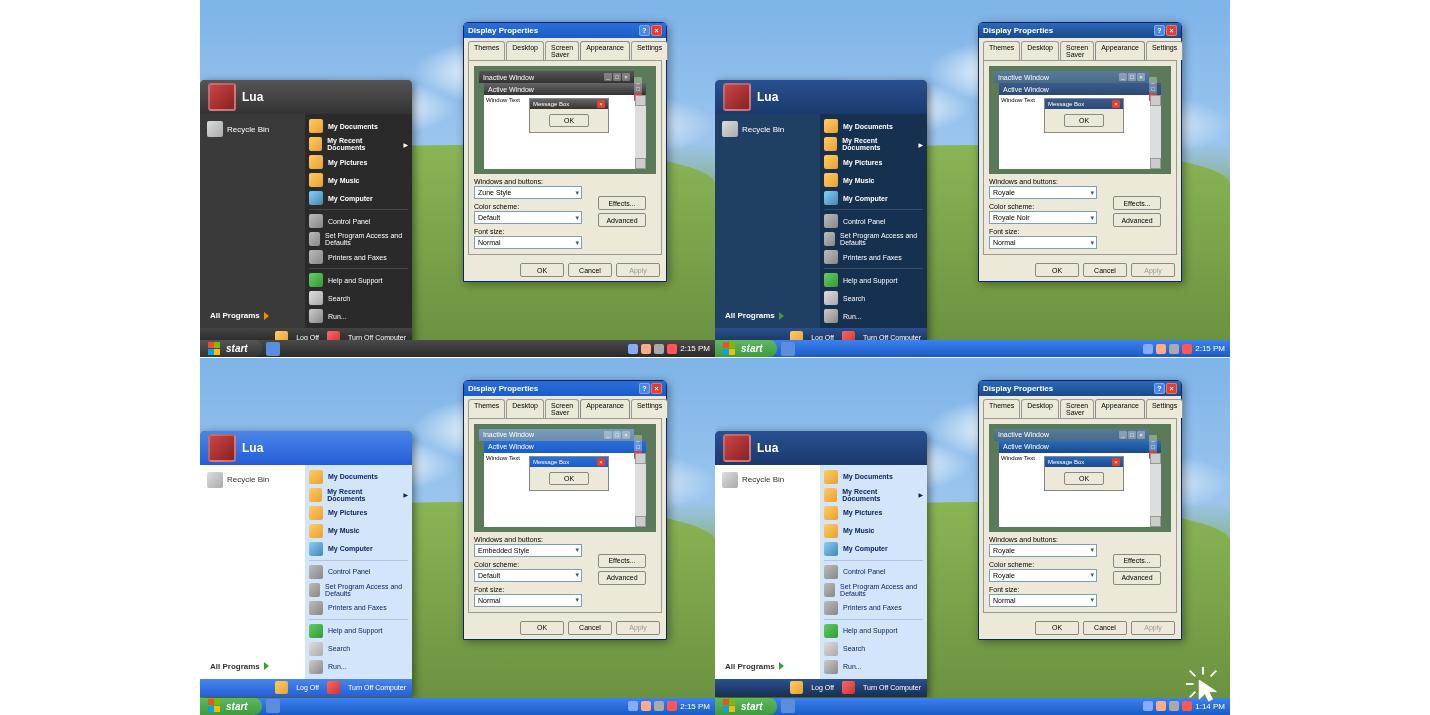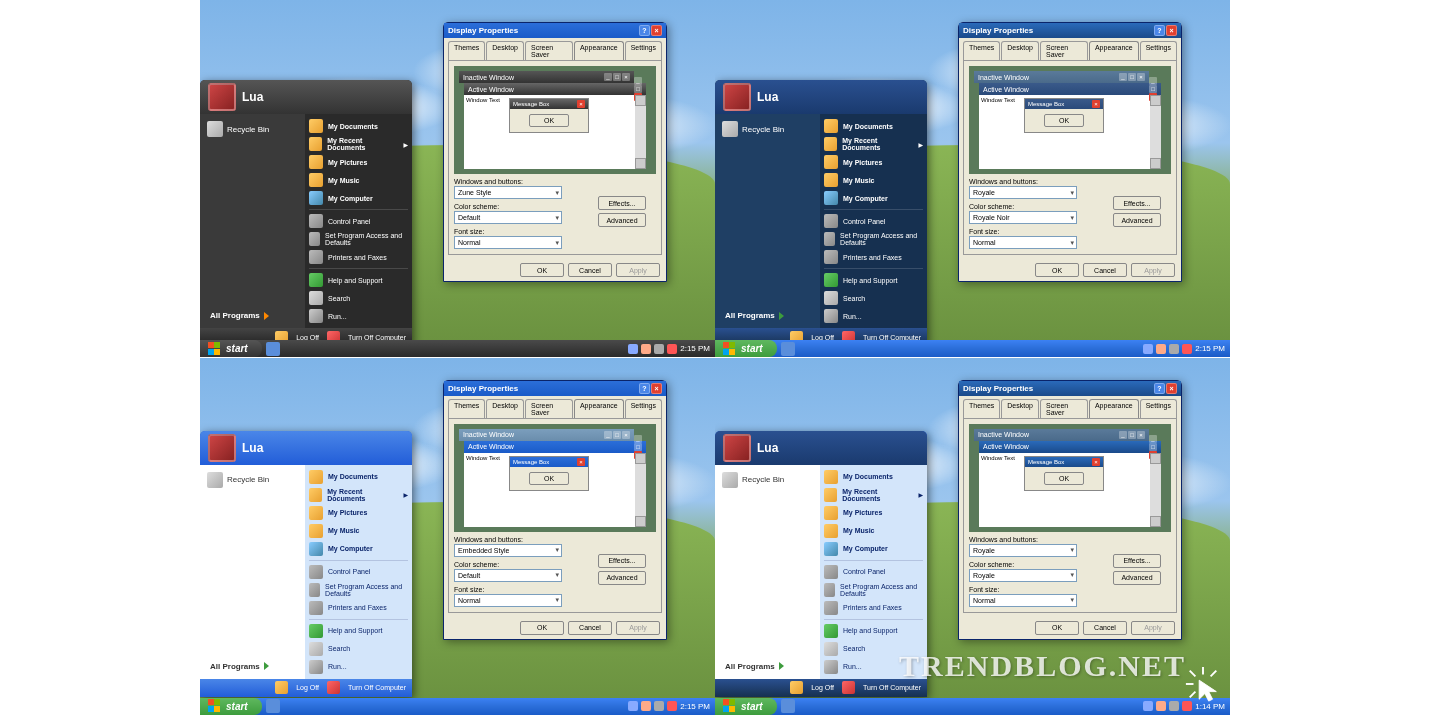--- a/index.html
+++ b/index.html
@@ -57,21 +57,21 @@
 .run-ico{background:linear-gradient(135deg,#ccc 0%,#888 100%)}
 .sm-sep{height:1px;background:rgba(255,255,255,0.15);margin:2px 0}
 .sm-sep.lt{background:rgba(0,0,80,0.15)}
 .sm-foot{height:18px;display:flex;align-items:center;justify-content:flex-end;gap:8px;padding:0 6px;font-size:7px;color:#fff}
 .sm-f-dark{background:linear-gradient(to bottom,#444 0%,#222 100%)}
 .sm-f-darkblue{background:linear-gradient(to bottom,#2a5090 0%,#163050 100%)}
 .sm-f-blue{background:linear-gradient(to bottom,#4a86e8 0%,#225dd8 100%)}
 .sm-foot .fico{width:13px;height:13px;border-radius:2px}
 .logoff-ico{background:linear-gradient(135deg,#fc6 0%,#e8a030 100%)}
 .off-ico{background:linear-gradient(135deg,#f66 0%,#c33 100%)}
-.dialog{position:absolute;width:224px;background:#ece9d8;border:1px solid #0a246a;border-radius:5px 5px 0 0;box-shadow:2px 2px 10px rgba(0,0,0,0.4);font-size:8px}
+.dialog{position:absolute;width:204px;background:#ece9d8;border:1px solid #0a246a;border-radius:5px 5px 0 0;box-shadow:2px 2px 10px rgba(0,0,0,0.4);font-size:8px}
 .dlg-title{height:15px;display:flex;align-items:center;padding:0 4px;color:#fff;font-size:8px;font-weight:bold}
 .dt-xp{background:linear-gradient(to bottom,#2b6ed9 0%,#1a5bc8 100%)}
 .dt-royale{background:linear-gradient(to bottom,#2a6aba 0%,#1a4a8a 100%)}
 .dlg-title .wbtns{margin-left:auto;display:flex;gap:1px}
 .wbtn{width:11px;height:11px;border-radius:2px;background:#4a86e8;color:#fff;font-size:7px;display:flex;align-items:center;justify-content:center;border:1px solid rgba(255,255,255,0.3)}
 .wbtn.cls{background:#e04030}
 .tabs{display:flex;gap:1px;padding:3px 4px 0 4px}
 .tab{padding:2px 5px;font-size:7px;background:#ece9d8;border:1px solid #999;border-bottom:none;border-radius:3px 3px 0 0;cursor:default}
 .tab.active{background:#ece9d8;position:relative;z-index:2;border-color:#888}
 .tabpanel{margin:0 4px 4px 4px;border:1px solid #999;background:#ece9d8;padding:5px}
@@ -842,21 +842,20 @@
       <div class="ql"></div>
       <div class="tray">
         <div class="tray-ico" style="background:#8af"></div>
         <div class="tray-ico" style="background:#fa8"></div>
         <div class="tray-ico" style="background:#aaa"></div>
         <div class="tray-ico" style="background:#f55"></div>
         <span>1:14 PM</span>
       </div>
     </div>
 
-    <div class="watermark" style="bottom:32px;right:44px">TRENDBLOG.NET</div>
     <svg class="cursor-ico" style="bottom:12px;right:8px" viewBox="0 0 40 40">
       <line x1="20" y1="2" x2="20" y2="10" stroke="#fff" stroke-width="2"></line>
       <line x1="2" y1="20" x2="10" y2="20" stroke="#fff" stroke-width="2"></line>
       <line x1="6" y1="6" x2="12" y2="12" stroke="#fff" stroke-width="2"></line>
       <line x1="34" y1="6" x2="28" y2="12" stroke="#fff" stroke-width="2"></line>
       <line x1="6" y1="34" x2="12" y2="28" stroke="#fff" stroke-width="2"></line>
       <path d="M16 16 L16 36 L22 30 L26 38 L30 36 L26 28 L34 28 Z" fill="#fff" stroke="#fff"></path>
     </svg>
   </div>
   </div>

